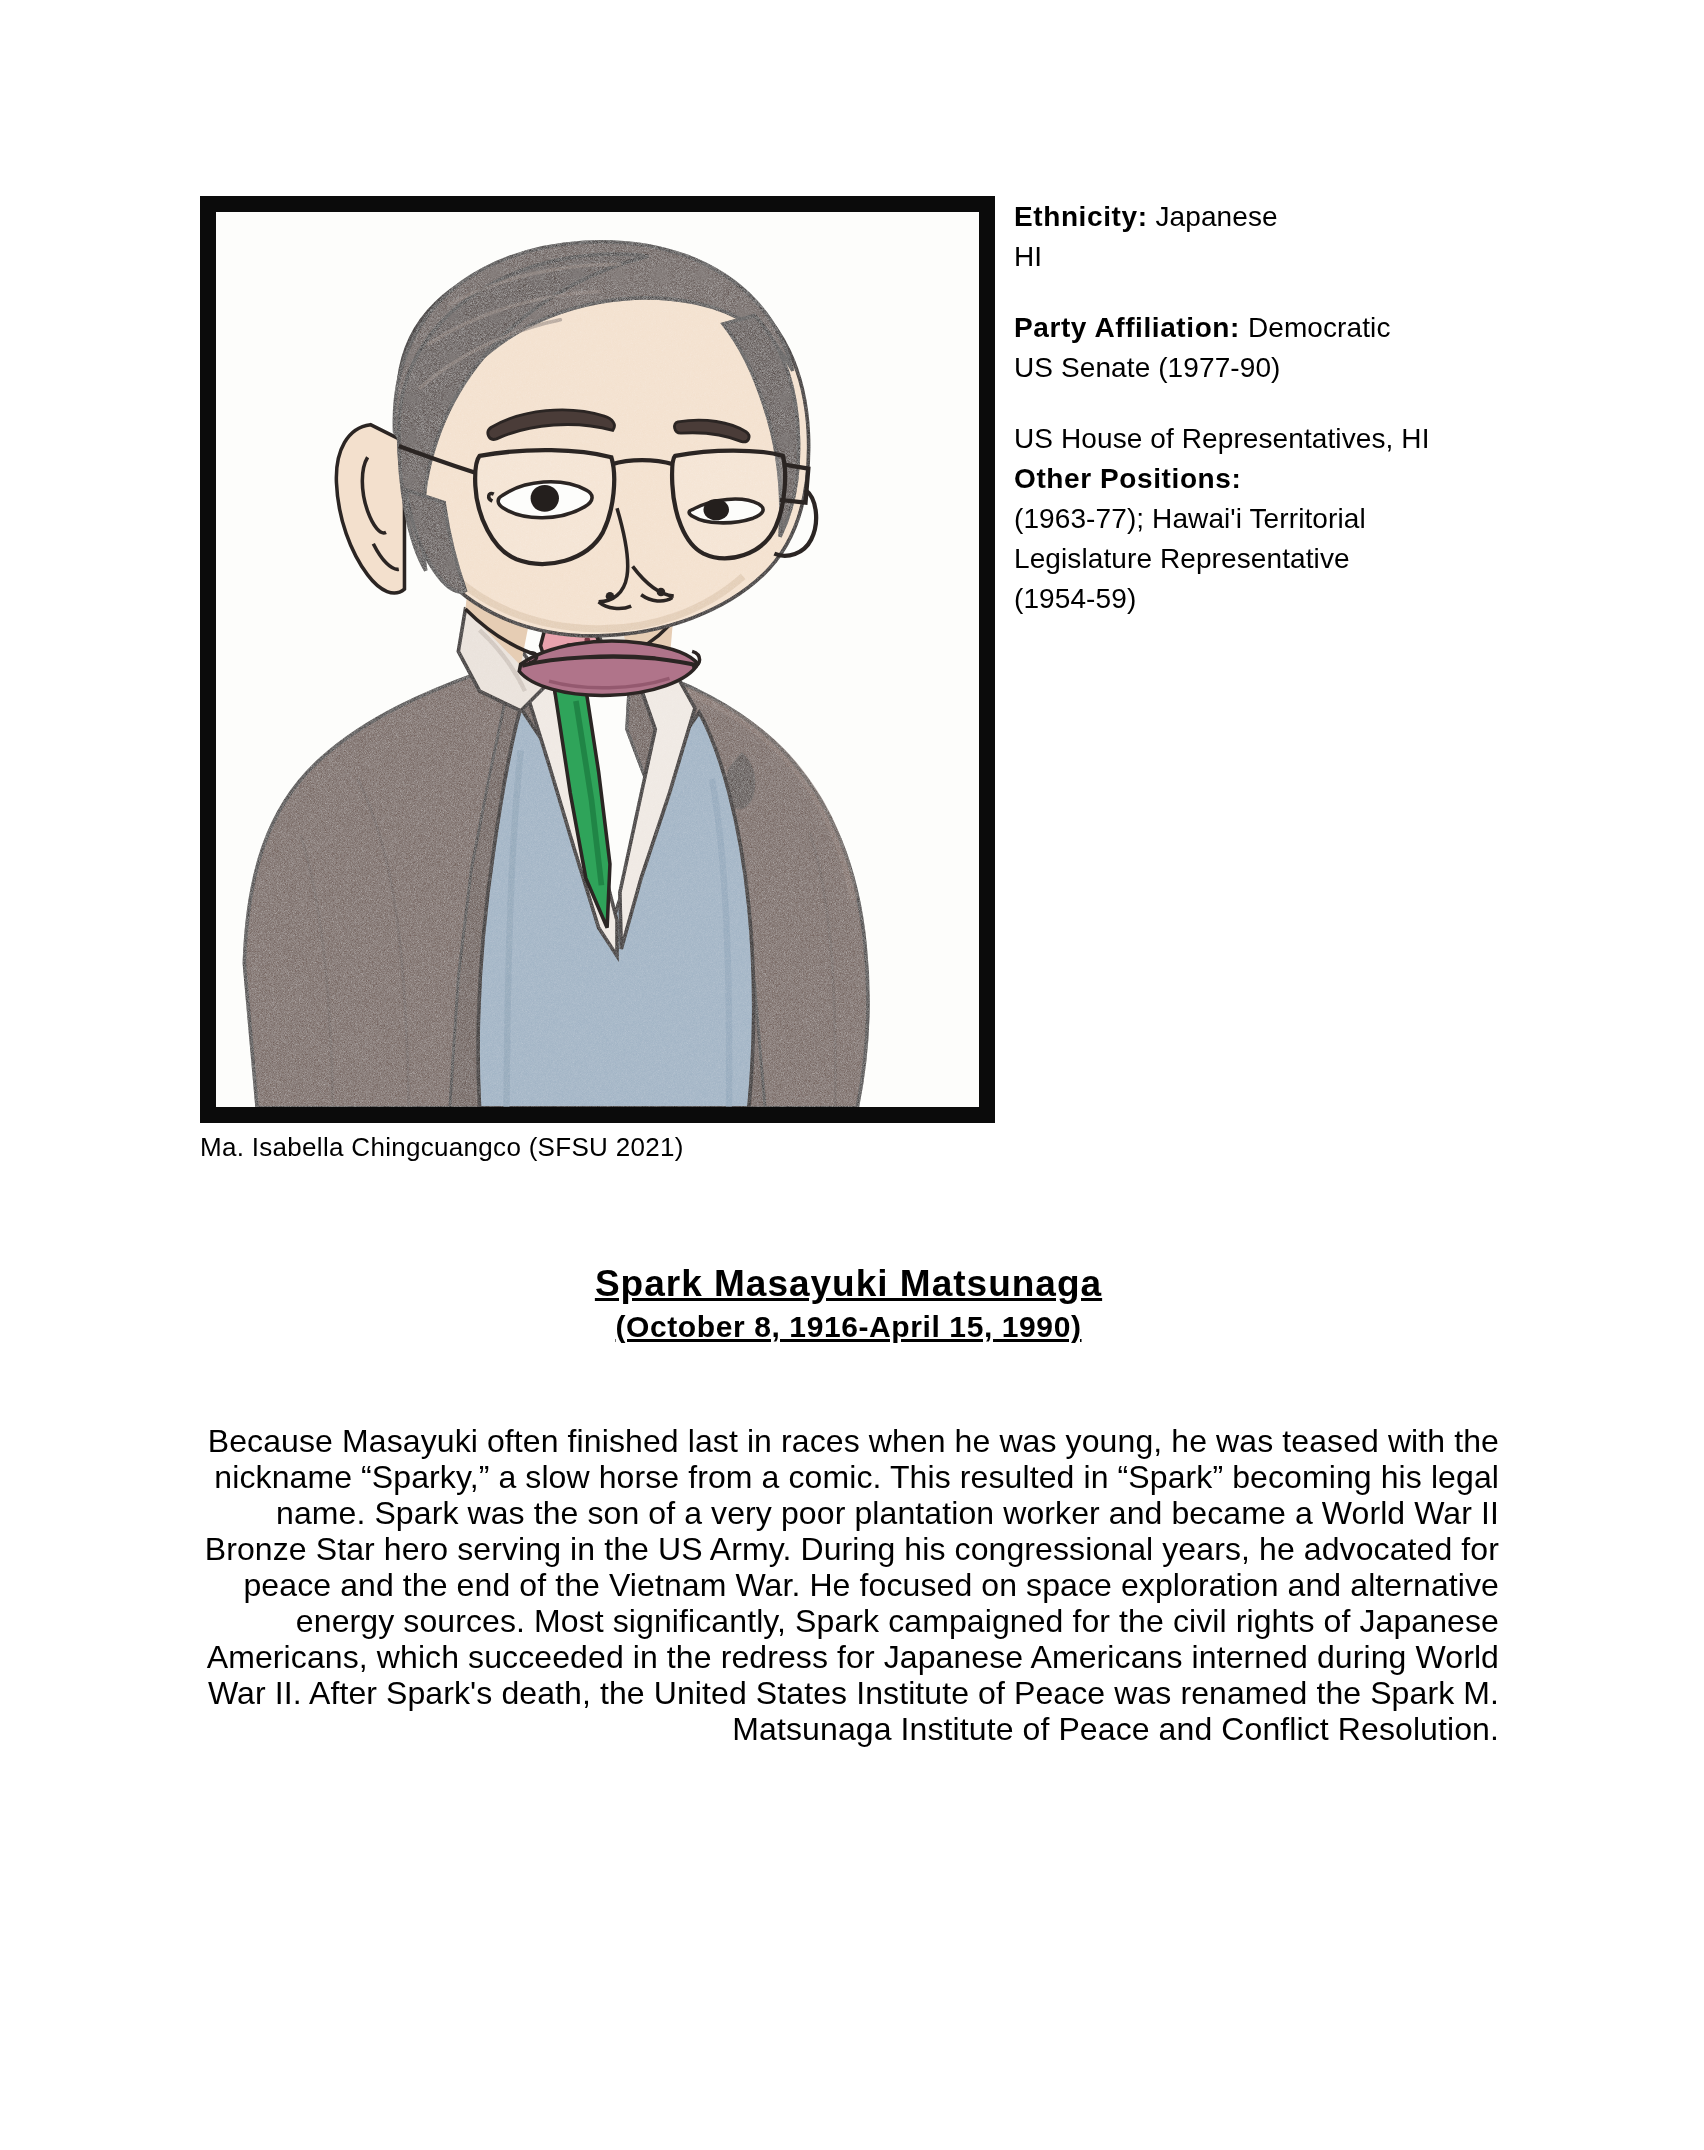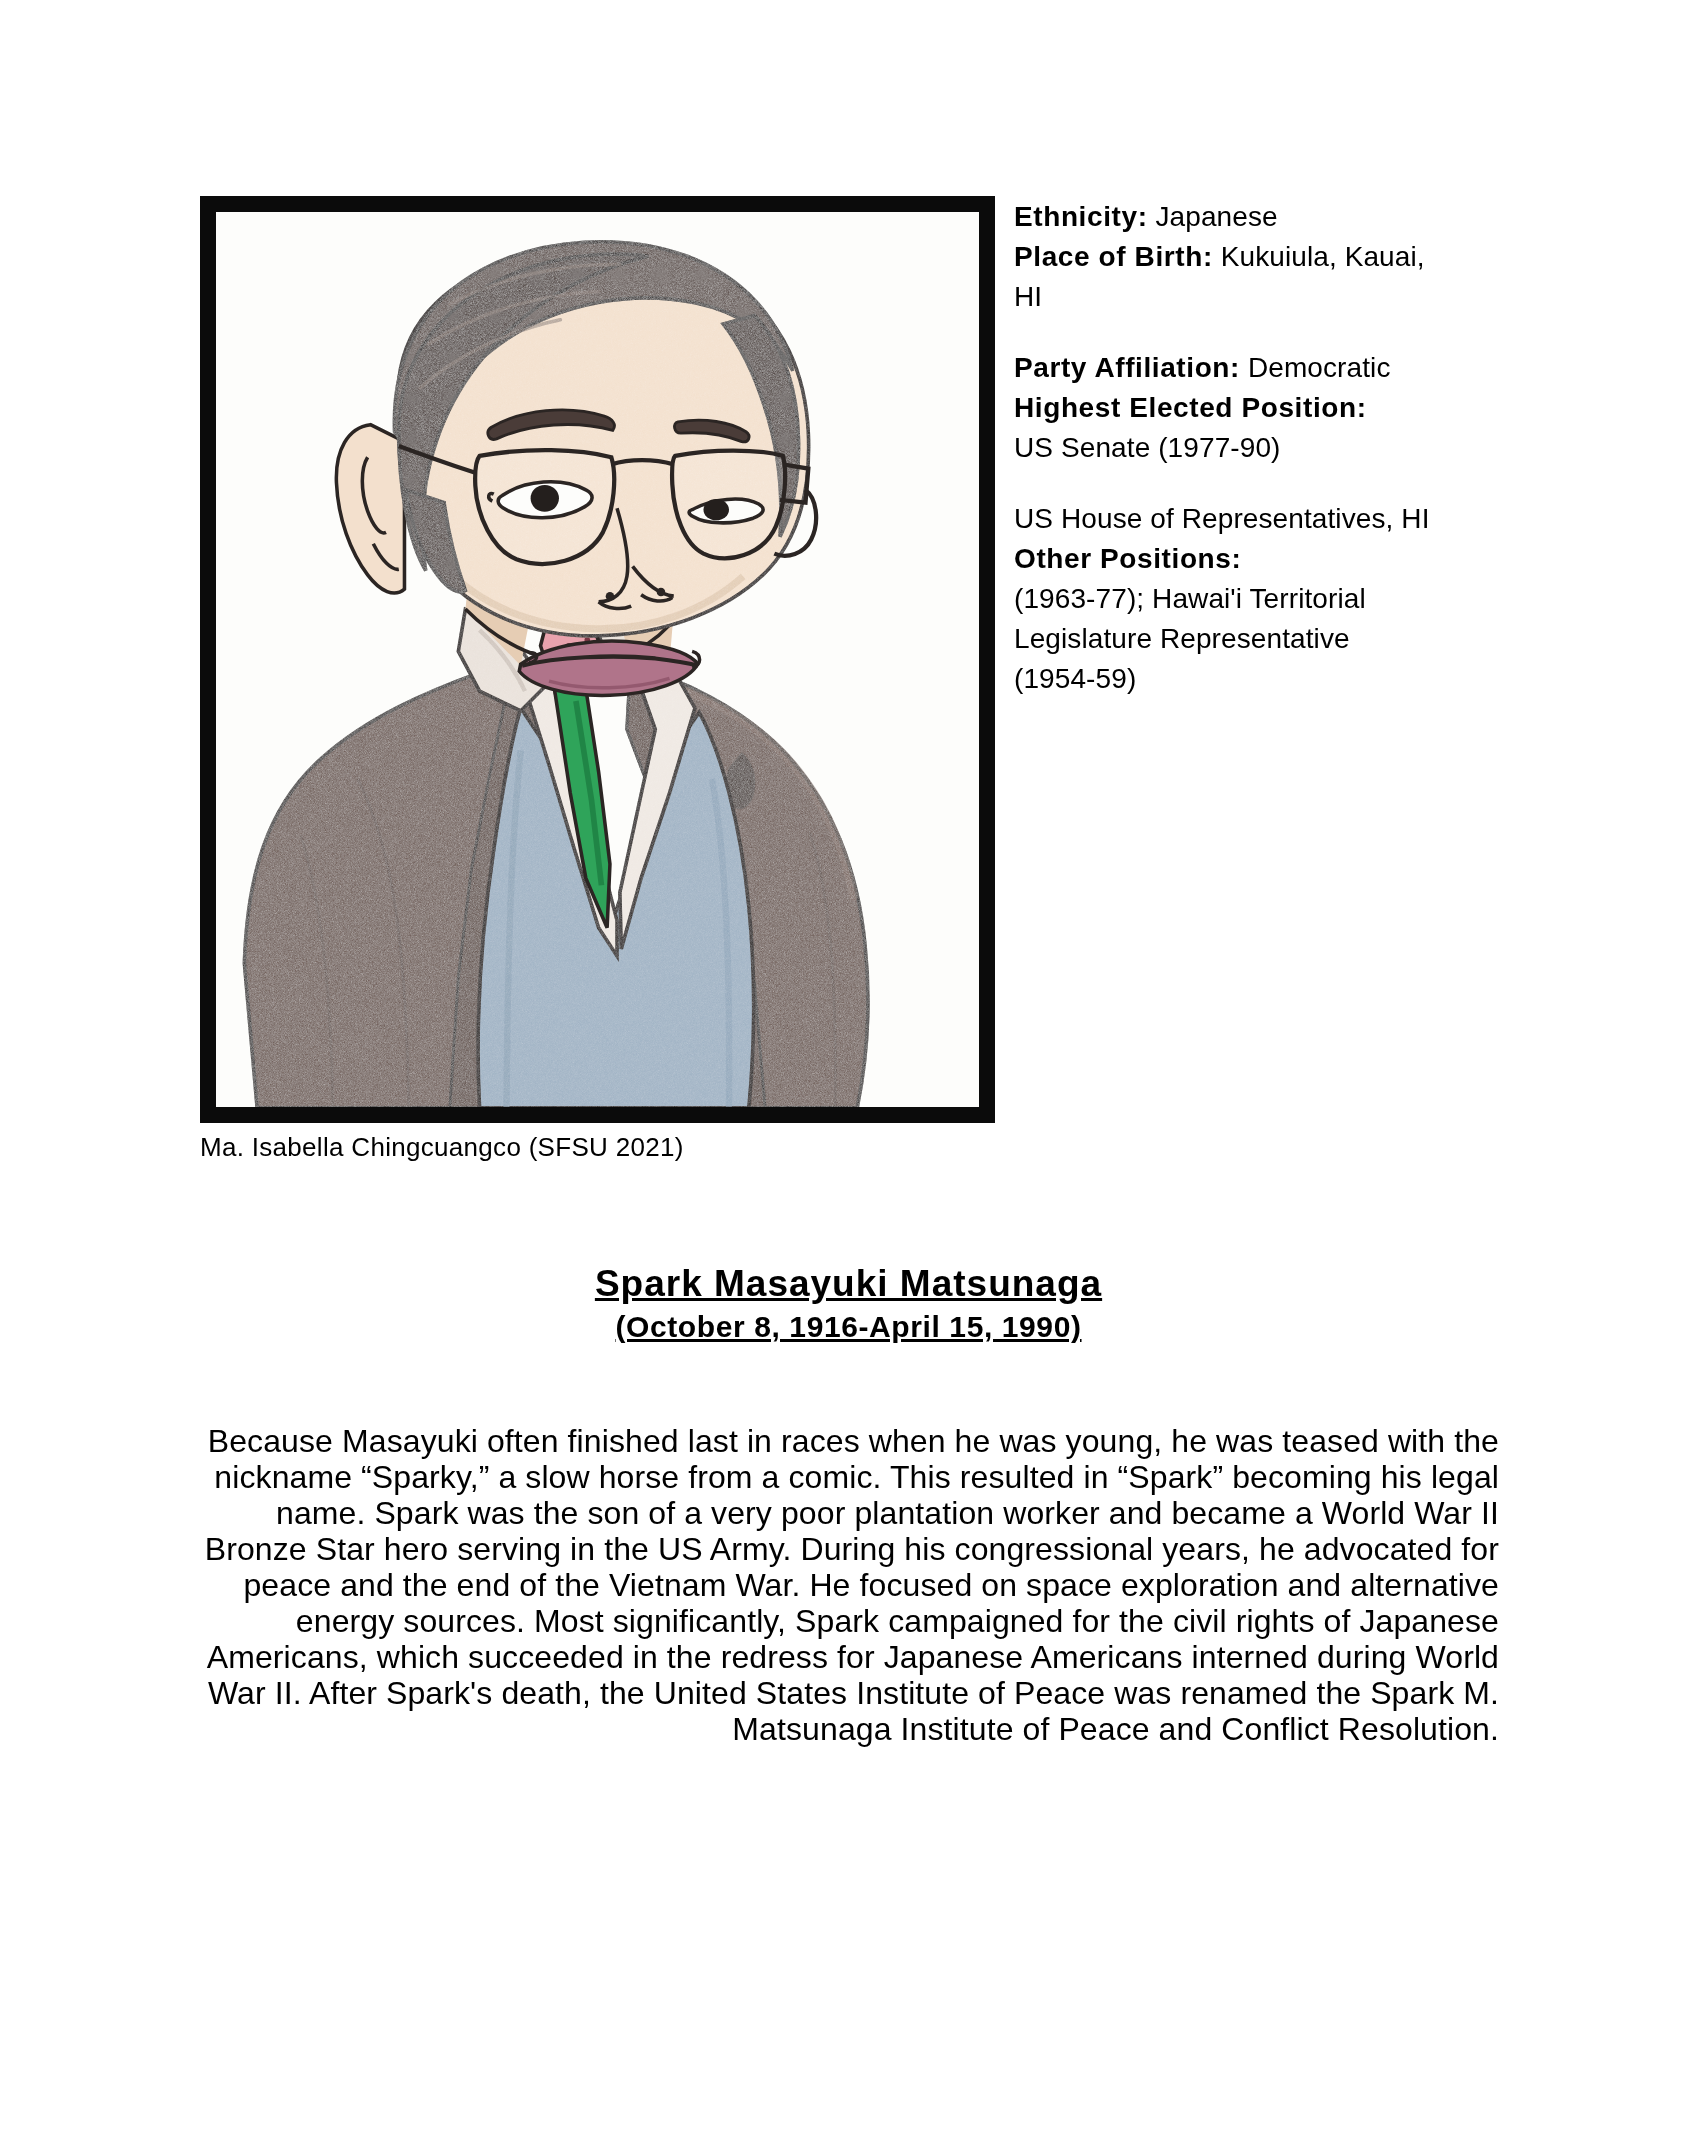--- a/index.html
+++ b/index.html
@@ -438,37 +438,30 @@
 <div id="portrait-caption">Ma. Isabella Chingcuangco (SFSU 2021)</div>
 
 <div id="metadata-panel">
 
   <div class="meta-block">
     <span class="meta-line">
       <span class="meta-label">Ethnicity:</span>
       <span class="meta-value">Japanese</span>
     </span>
     <span class="meta-line">
-      <span class="meta-label">Place of Birth:</span>
-      <span class="meta-value">Kukuiula, Kauai,</span>
-    </span>
-    <span class="meta-line">
       <span class="meta-value">HI</span>
     </span>
   </div>
 
   <div class="meta-gap"></div>
 
   <div class="meta-block">
     <span class="meta-line">
       <span class="meta-label">Party Affiliation:</span>
       <span class="meta-value">Democratic</span>
-    </span>
-    <span class="meta-line">
-      <span class="meta-label">Highest Elected Position:</span>
     </span>
     <span class="meta-line">
       <span class="meta-value">US Senate (1977-90)</span>
     </span>
   </div>
 
   <div class="meta-gap"></div>
 
   <div class="meta-block">
     <span class="meta-line">

